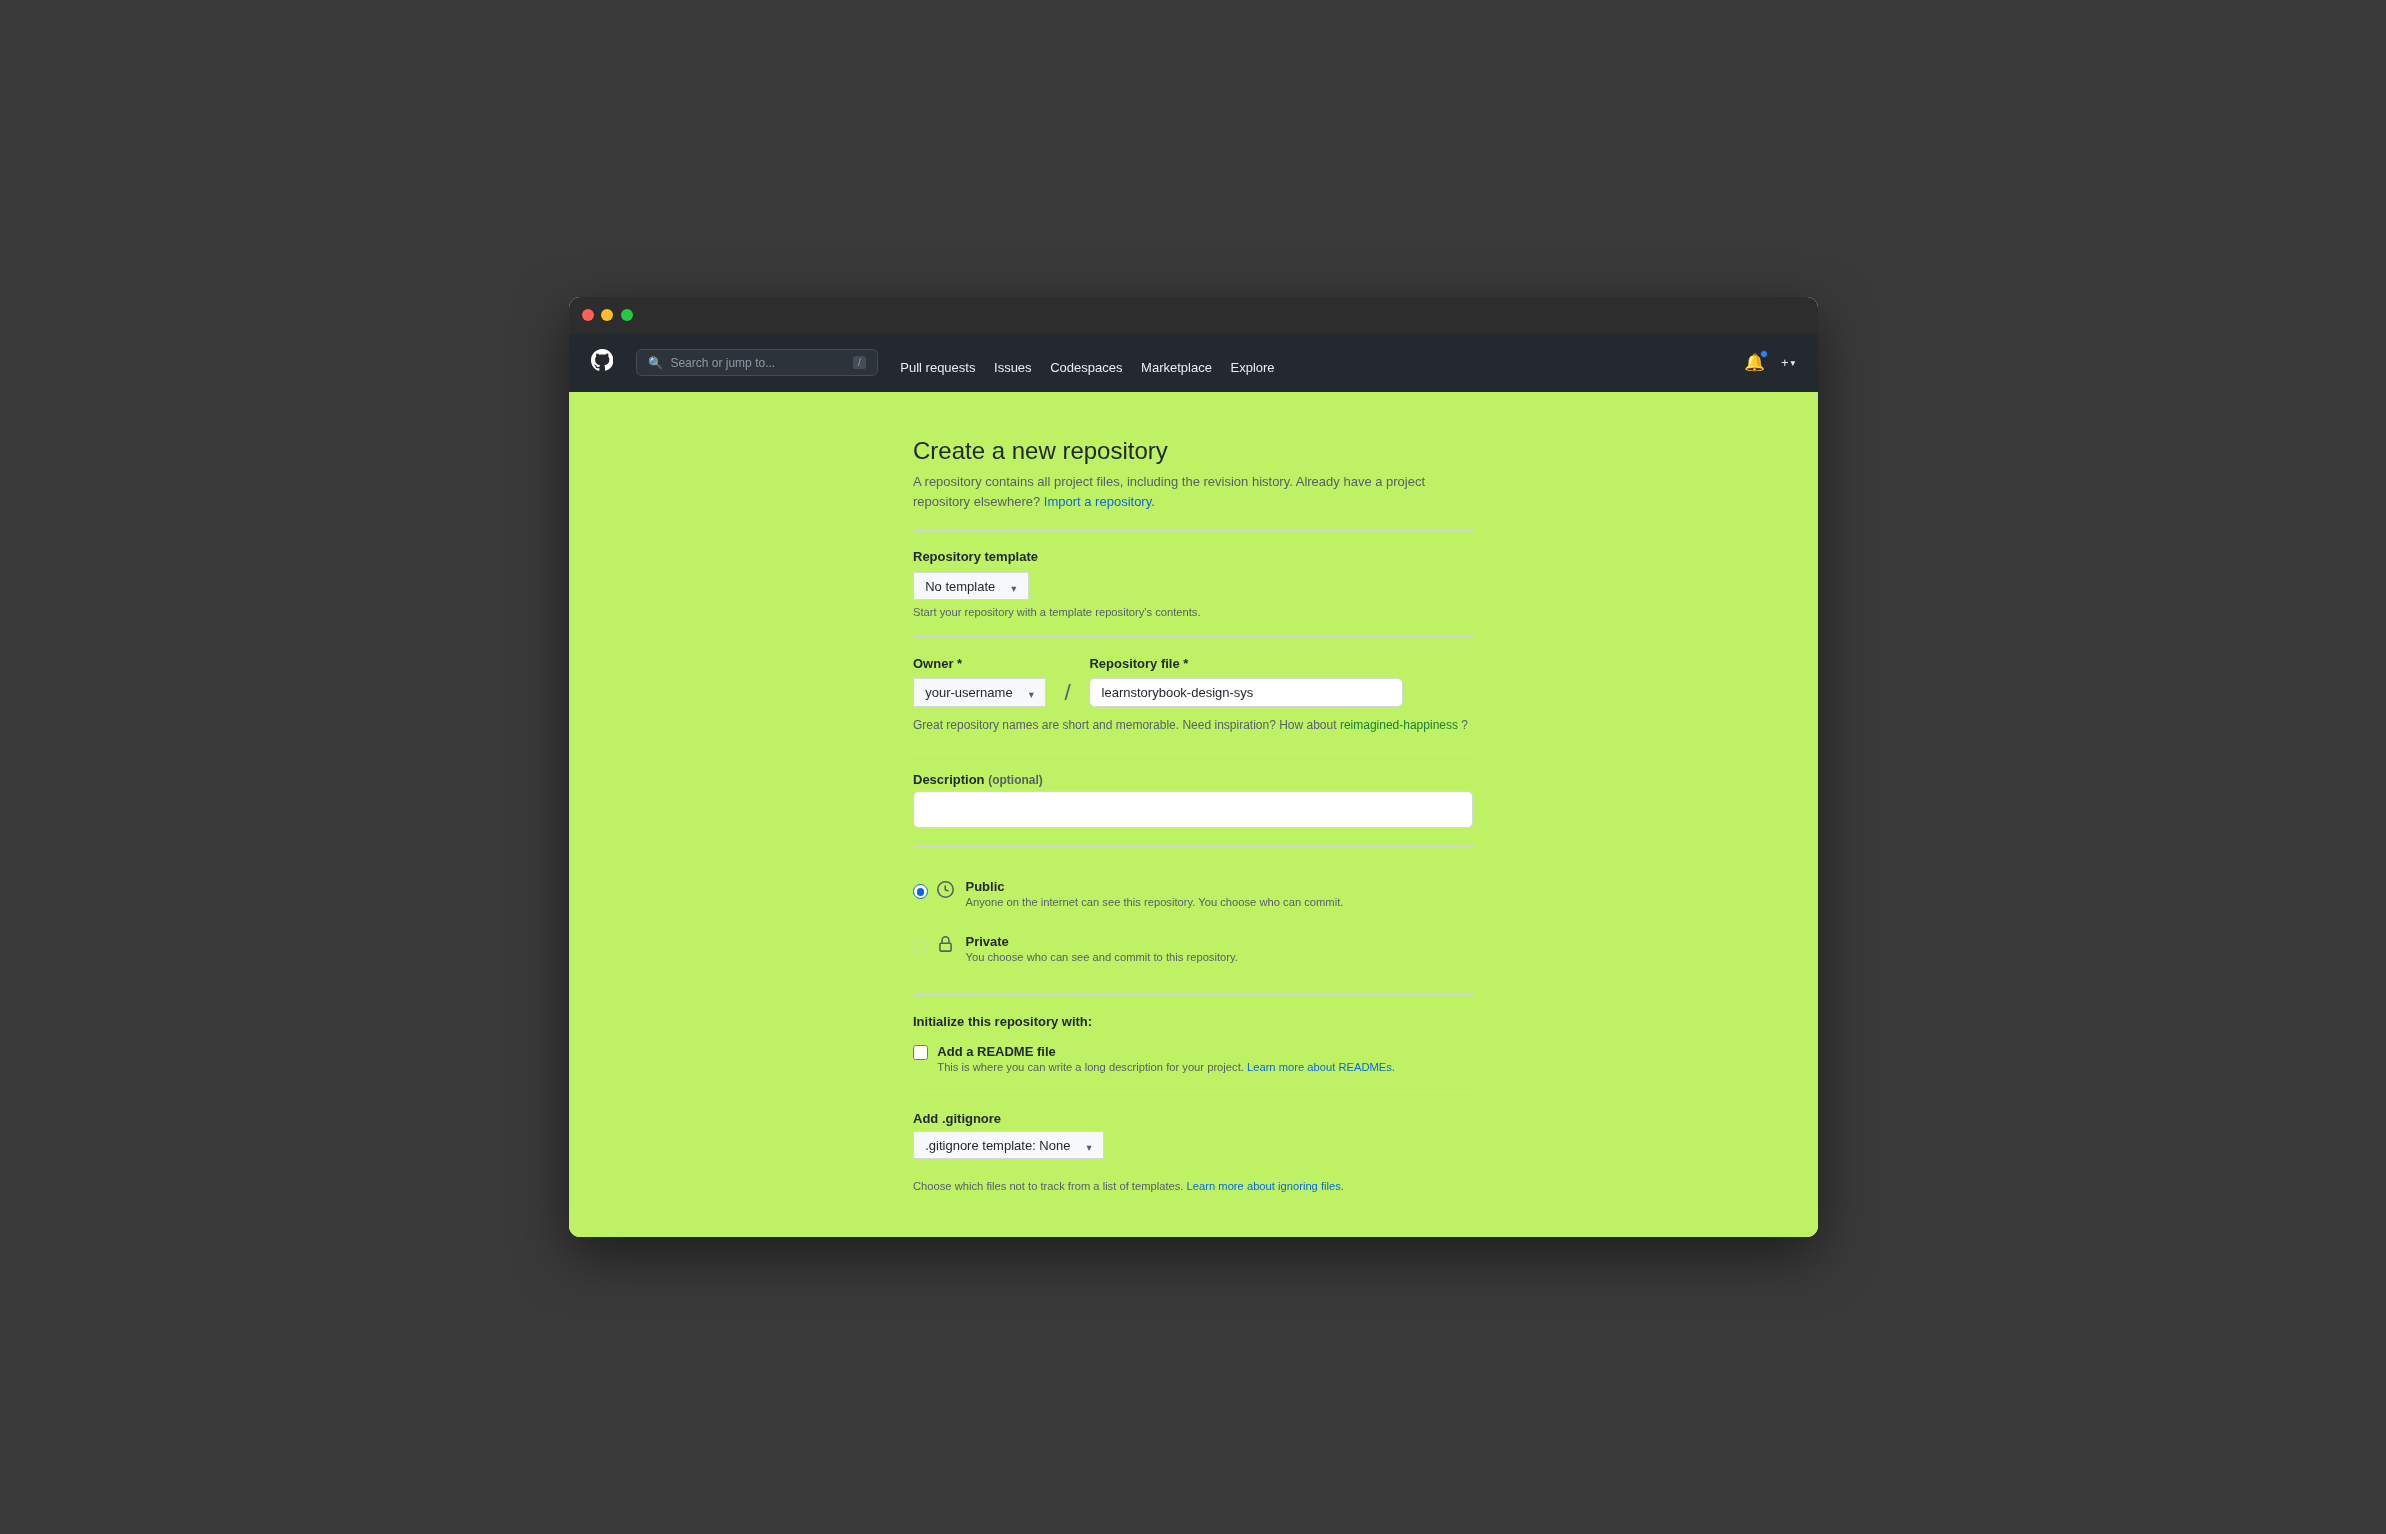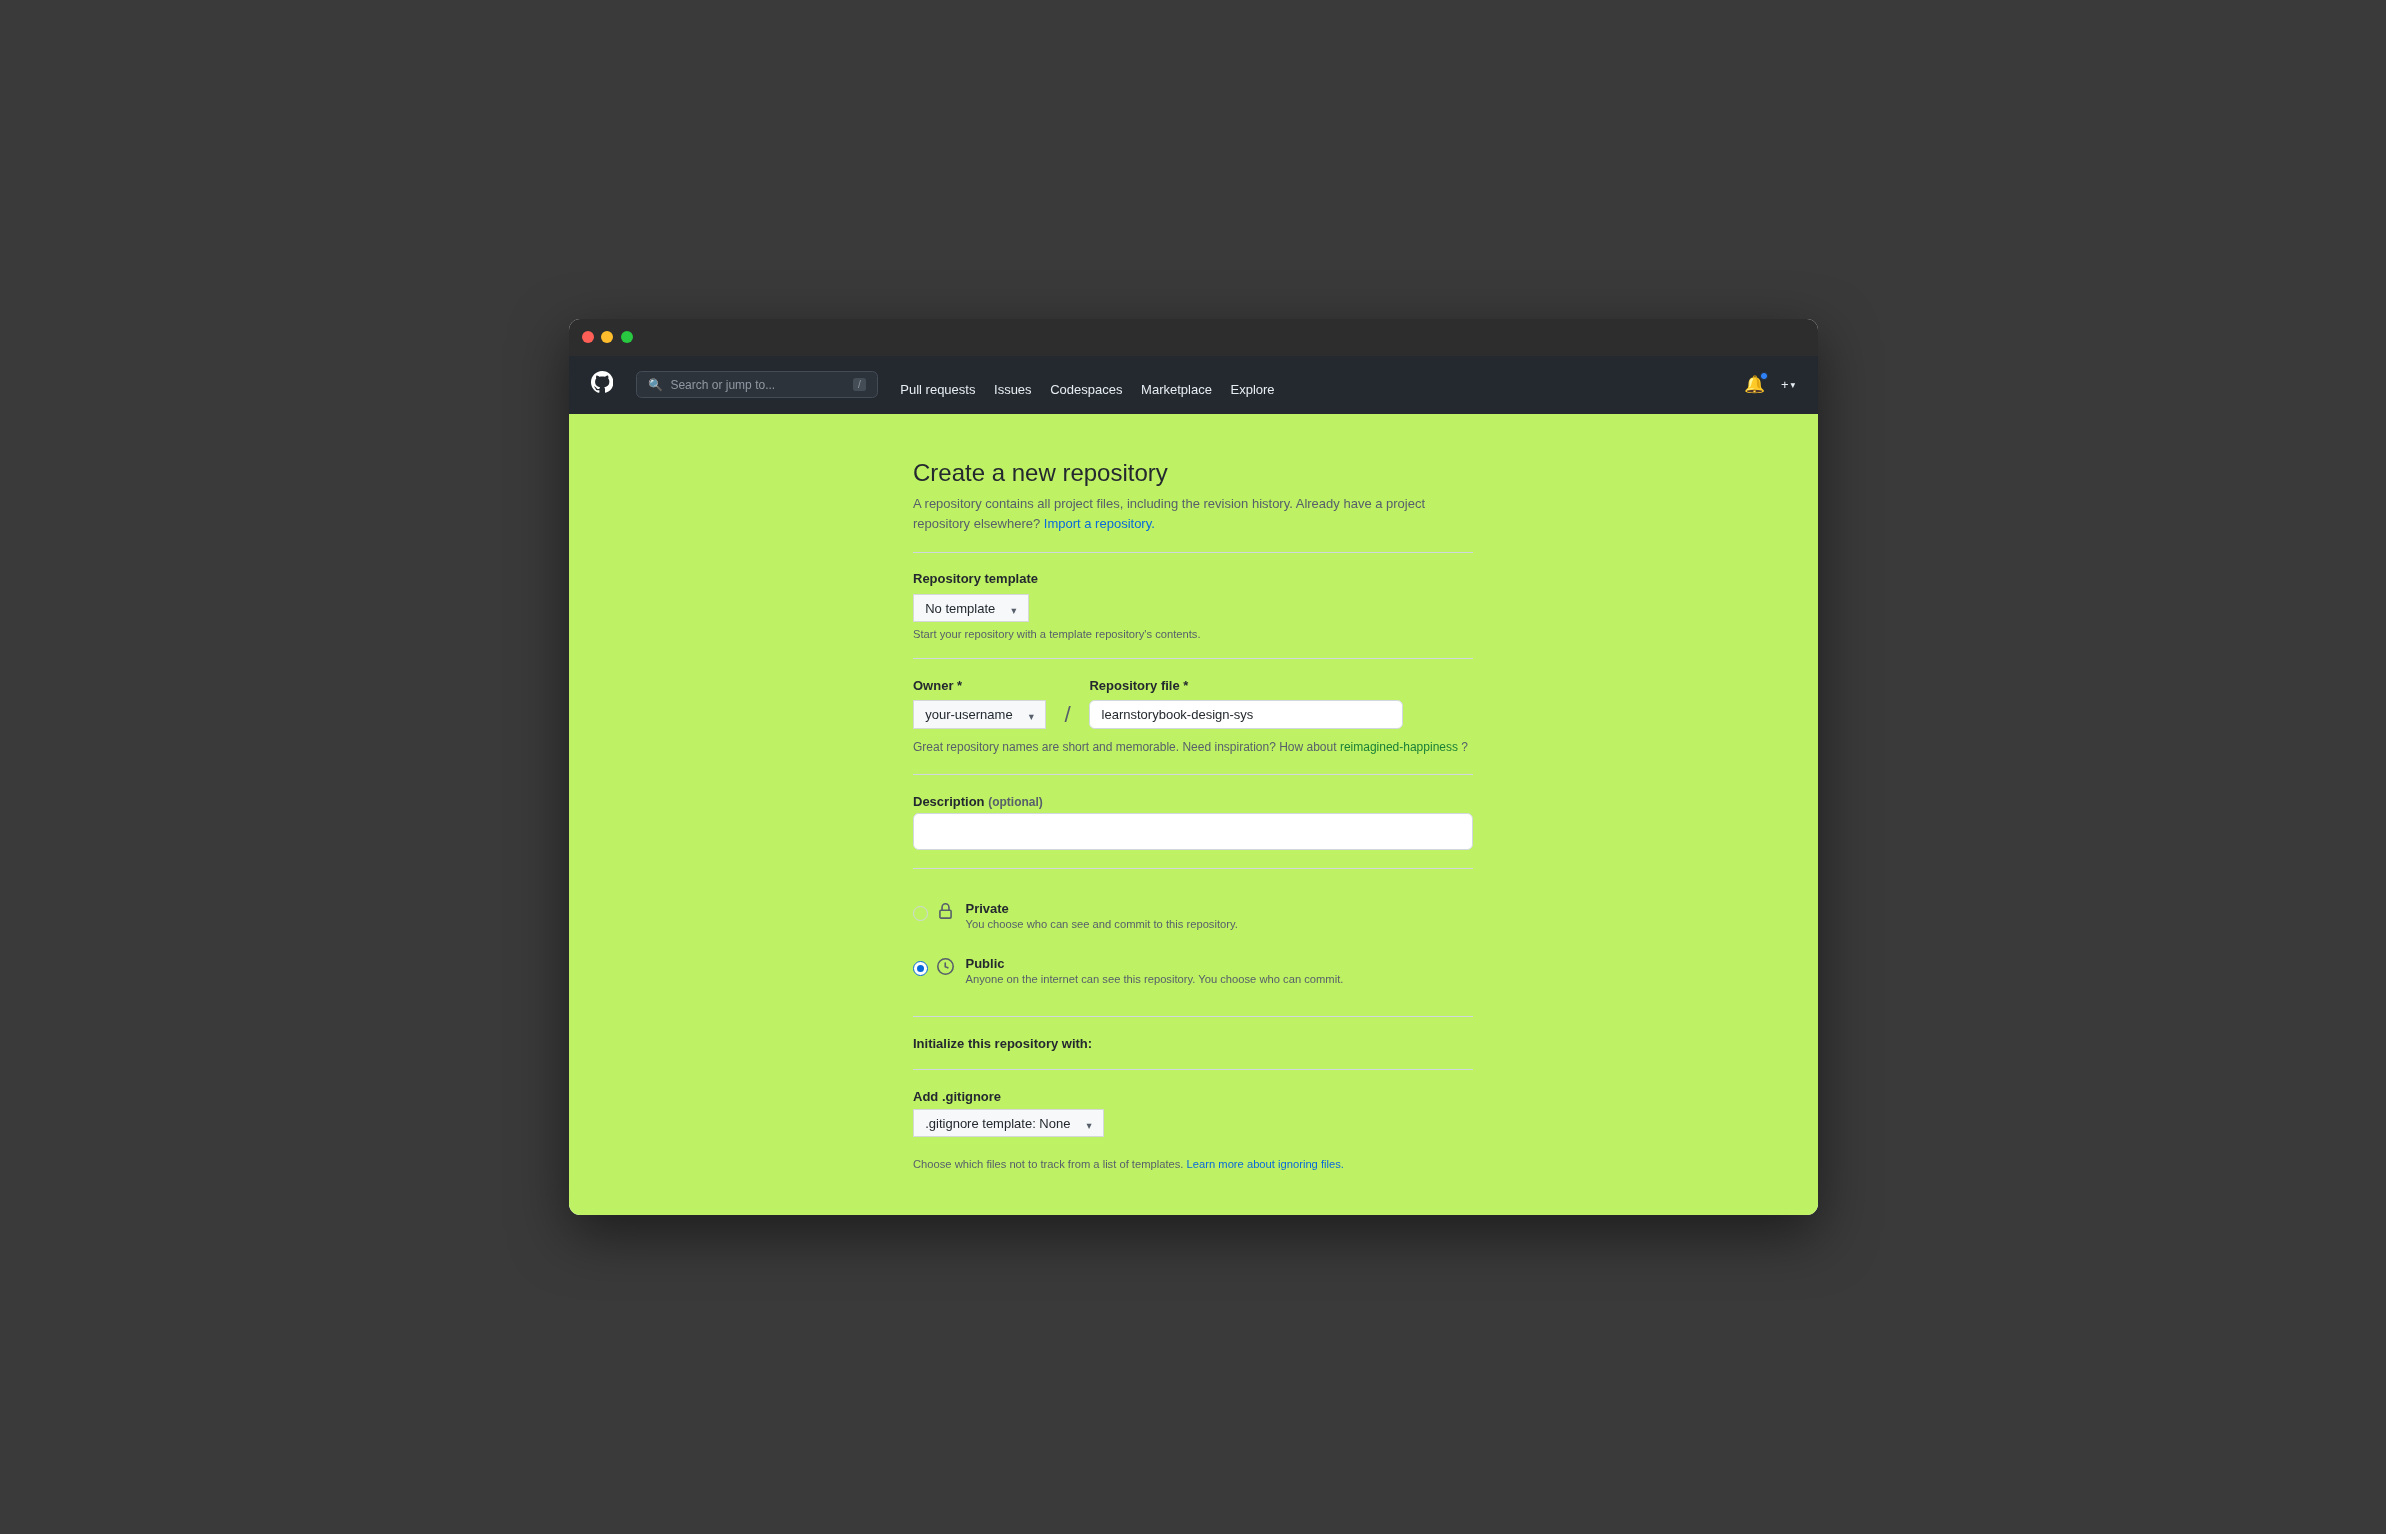--- a/index.html
+++ b/index.html
@@ -421,54 +421,64 @@
         </div>
         <input class="description-input" type="text" style="">
       </div>
 
       <hr class="divider">
 
       <div>
 
         <div class="visibility-option">
           <div class="radio-icon-group">
+            <div class="radio-btn selected"></div>
+            <span class="visibility-icon">
+              <svg width="17" height="17" viewBox="0 0 16 16" fill="#57606a">
+                <path d="M1.5 8a6.5 6.5 0 1 1 13 0 6.5 6.5 0 0 1-13 0zM8 0a8 8 0 1 0 0 16A8 8 0 0 0 8 0zm.5 4.75a.75.75 0 0 0-1.5 0v3.5a.75.75 0 0 0 .471.696l2.5 1a.75.75 0 0 0 .557-1.392L8.5 7.742V4.75z"></path>
+              </svg>
+            </span>
+          </div>
+          <div class="visibility-text">
+            <div class="vis-title">Public</div>
+            <div class="vis-desc">Anyone on the internet can see this repository. You choose who can commit.</div>
+          </div>
+        </div>
+
+        <div class="visibility-option">
+          <div class="radio-icon-group">
             <div class="radio-btn"></div>
             <span class="visibility-icon">
               <svg width="17" height="17" viewBox="0 0 16 16" fill="#57606a">
                 <path d="M4 4v2h-.25A1.75 1.75 0 0 0 2 7.75v5.5c0 .966.784 1.75 1.75 1.75h8.5A1.75 1.75 0 0 0 14 13.25v-5.5A1.75 1.75 0 0 0 12.25 6H12V4a4 4 0 0 0-8 0zm6.5 2H5.5V4a2.5 2.5 0 0 1 5 0v2zM3.5 7.75A.25.25 0 0 1 3.75 7.5h8.5a.25.25 0 0 1 .25.25v5.5a.25.25 0 0 1-.25.25h-8.5a.25.25 0 0 1-.25-.25v-5.5z"></path>
               </svg>
             </span>
           </div>
           <div class="visibility-text">
             <div class="vis-title">Private</div>
             <div class="vis-desc">You choose who can see and commit to this repository.</div>
           </div>
         </div>
-
-        <div class="visibility-option">
-          <div class="radio-icon-group">
-            <div class="radio-btn selected"></div>
-            <span class="visibility-icon">
-              <svg width="17" height="17" viewBox="0 0 16 16" fill="#57606a">
-                <path d="M1.5 8a6.5 6.5 0 1 1 13 0 6.5 6.5 0 0 1-13 0zM8 0a8 8 0 1 0 0 16A8 8 0 0 0 8 0zm.5 4.75a.75.75 0 0 0-1.5 0v3.5a.75.75 0 0 0 .471.696l2.5 1a.75.75 0 0 0 .557-1.392L8.5 7.742V4.75z"></path>
-              </svg>
-            </span>
-          </div>
-          <div class="visibility-text">
-            <div class="vis-title">Public</div>
-            <div class="vis-desc">Anyone on the internet can see this repository. You choose who can commit.</div>
+      </div>
+
+      <hr class="divider">
+
+      <div>
+        <div class="section-title">Initialize this repository with:</div>
+
+        <div class="checkbox-row">
+          <input type="checkbox" class="checkbox-input" style="">
+          <div class="checkbox-label-group">
+            <div class="cb-title">Add a README file</div>
+            <div class="cb-desc">
+              <span>This is where you can write a long description for your project.</span>
+              <a>Learn more about READMEs.</a>
+            </div>
           </div>
         </div>
-      </div>
-
-      <hr class="divider">
-
-      <div>
-        <div class="section-title">Initialize this repository with:</div>
-
       </div>
 
       <hr class="divider">
 
       <div>
         <div class="add-gitignore-label">Add .gitignore</div>
         <button class="dropdown-btn">
           <span>.gitignore template: None</span>
           <span class="dropdown-chevron">▾</span>
         </button>

